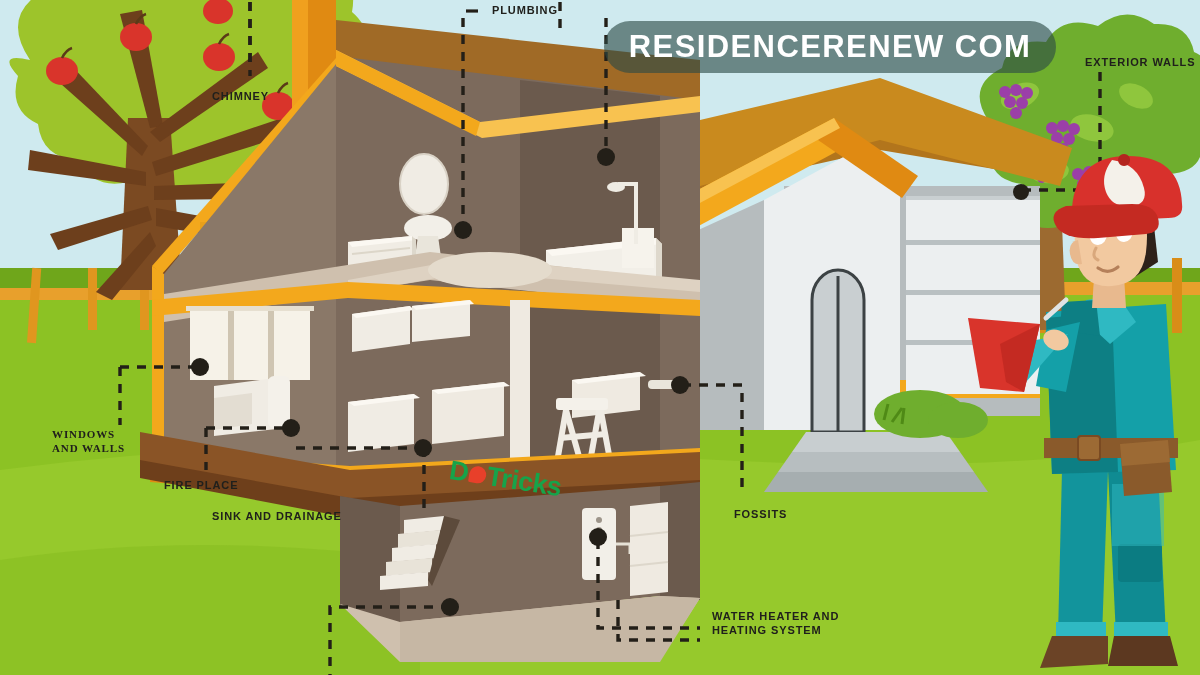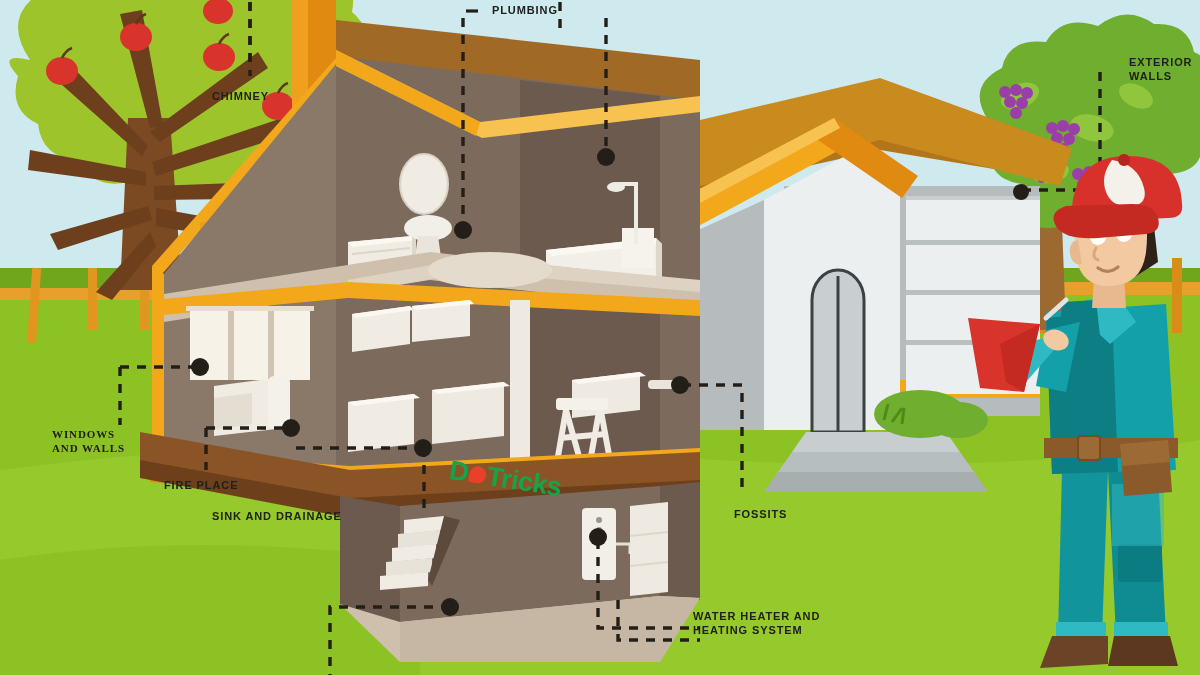--- a/index.html
+++ b/index.html
@@ -468,33 +468,36 @@
 
       <path fill="#d8312c" d="M 1072 208 q 4 -52 56 -52 q 52 0 54 48 q 2 14 -14 14 l -84 4 q -14 0 -12 -14 Z"></path>
       <path fill="#f4f1ea" d="M 1112 160 q 26 4 32 28 q 4 16 -12 18 q -20 2 -26 -14 q -6 -16 6 -32 Z"></path>
       <path fill="#c42a22" d="M 1066 206 q -18 6 -10 20 q 8 14 42 12 l 48 -4 q 16 -2 12 -16 q -4 -14 -26 -14 Z"></path>
       <path fill="#b3251f" d="M 1124 154 a 6 6 0 1 0 0.1 0"></path>
     </g>
   </svg>
 
   <div class="label" style="left:200px; top:90px;">CHIMNEY</div>
   <div class="label" style="left:480px; top:4px;">PLUMBING</div>
-  <div class="label" style="left:1117px; top:56px;">EXTERIOR WALLS</div>
+  <div class="label" style="left:1073px; top:56px;">EXTERIOR WALLS</div>
   <div class="label" style="left:40px;  top:428px;font-family:Liberation Serif, serif;">WINDOWS
 AND WALLS</div>
   <div class="label" style="left:152px; top:471px;margin-top:8px;">FIRE PLACE</div>
   <div class="label" style="left:200px; top:510px;">SINK AND DRAINAGE</div>
   <div class="label" style="left:722px; top:508px;">FOSSITS</div>
-  <div class="label" style="left:681px; top:610px;">WATER HEATER AND
+  <div class="label" style="left:700px; top:610px;">WATER HEATER AND
 HEATING SYSTEM</div>
 
   <svg class="layer" viewBox="0 0 1200 675">
     <line x1="466" y1="11" x2="478" y2="11" stroke="#231f18" stroke-width="3.2"></line>
   </svg>
 
+  <div id="watermark">
+    <span>RESIDENCERENEW COM</span>
+  </div>
 
   <div id="logo">
     <span>D</span>
     <span class="bub"></span>
     <span>Tricks</span>
   </div>
 
 </div>
 
 </body></html>

